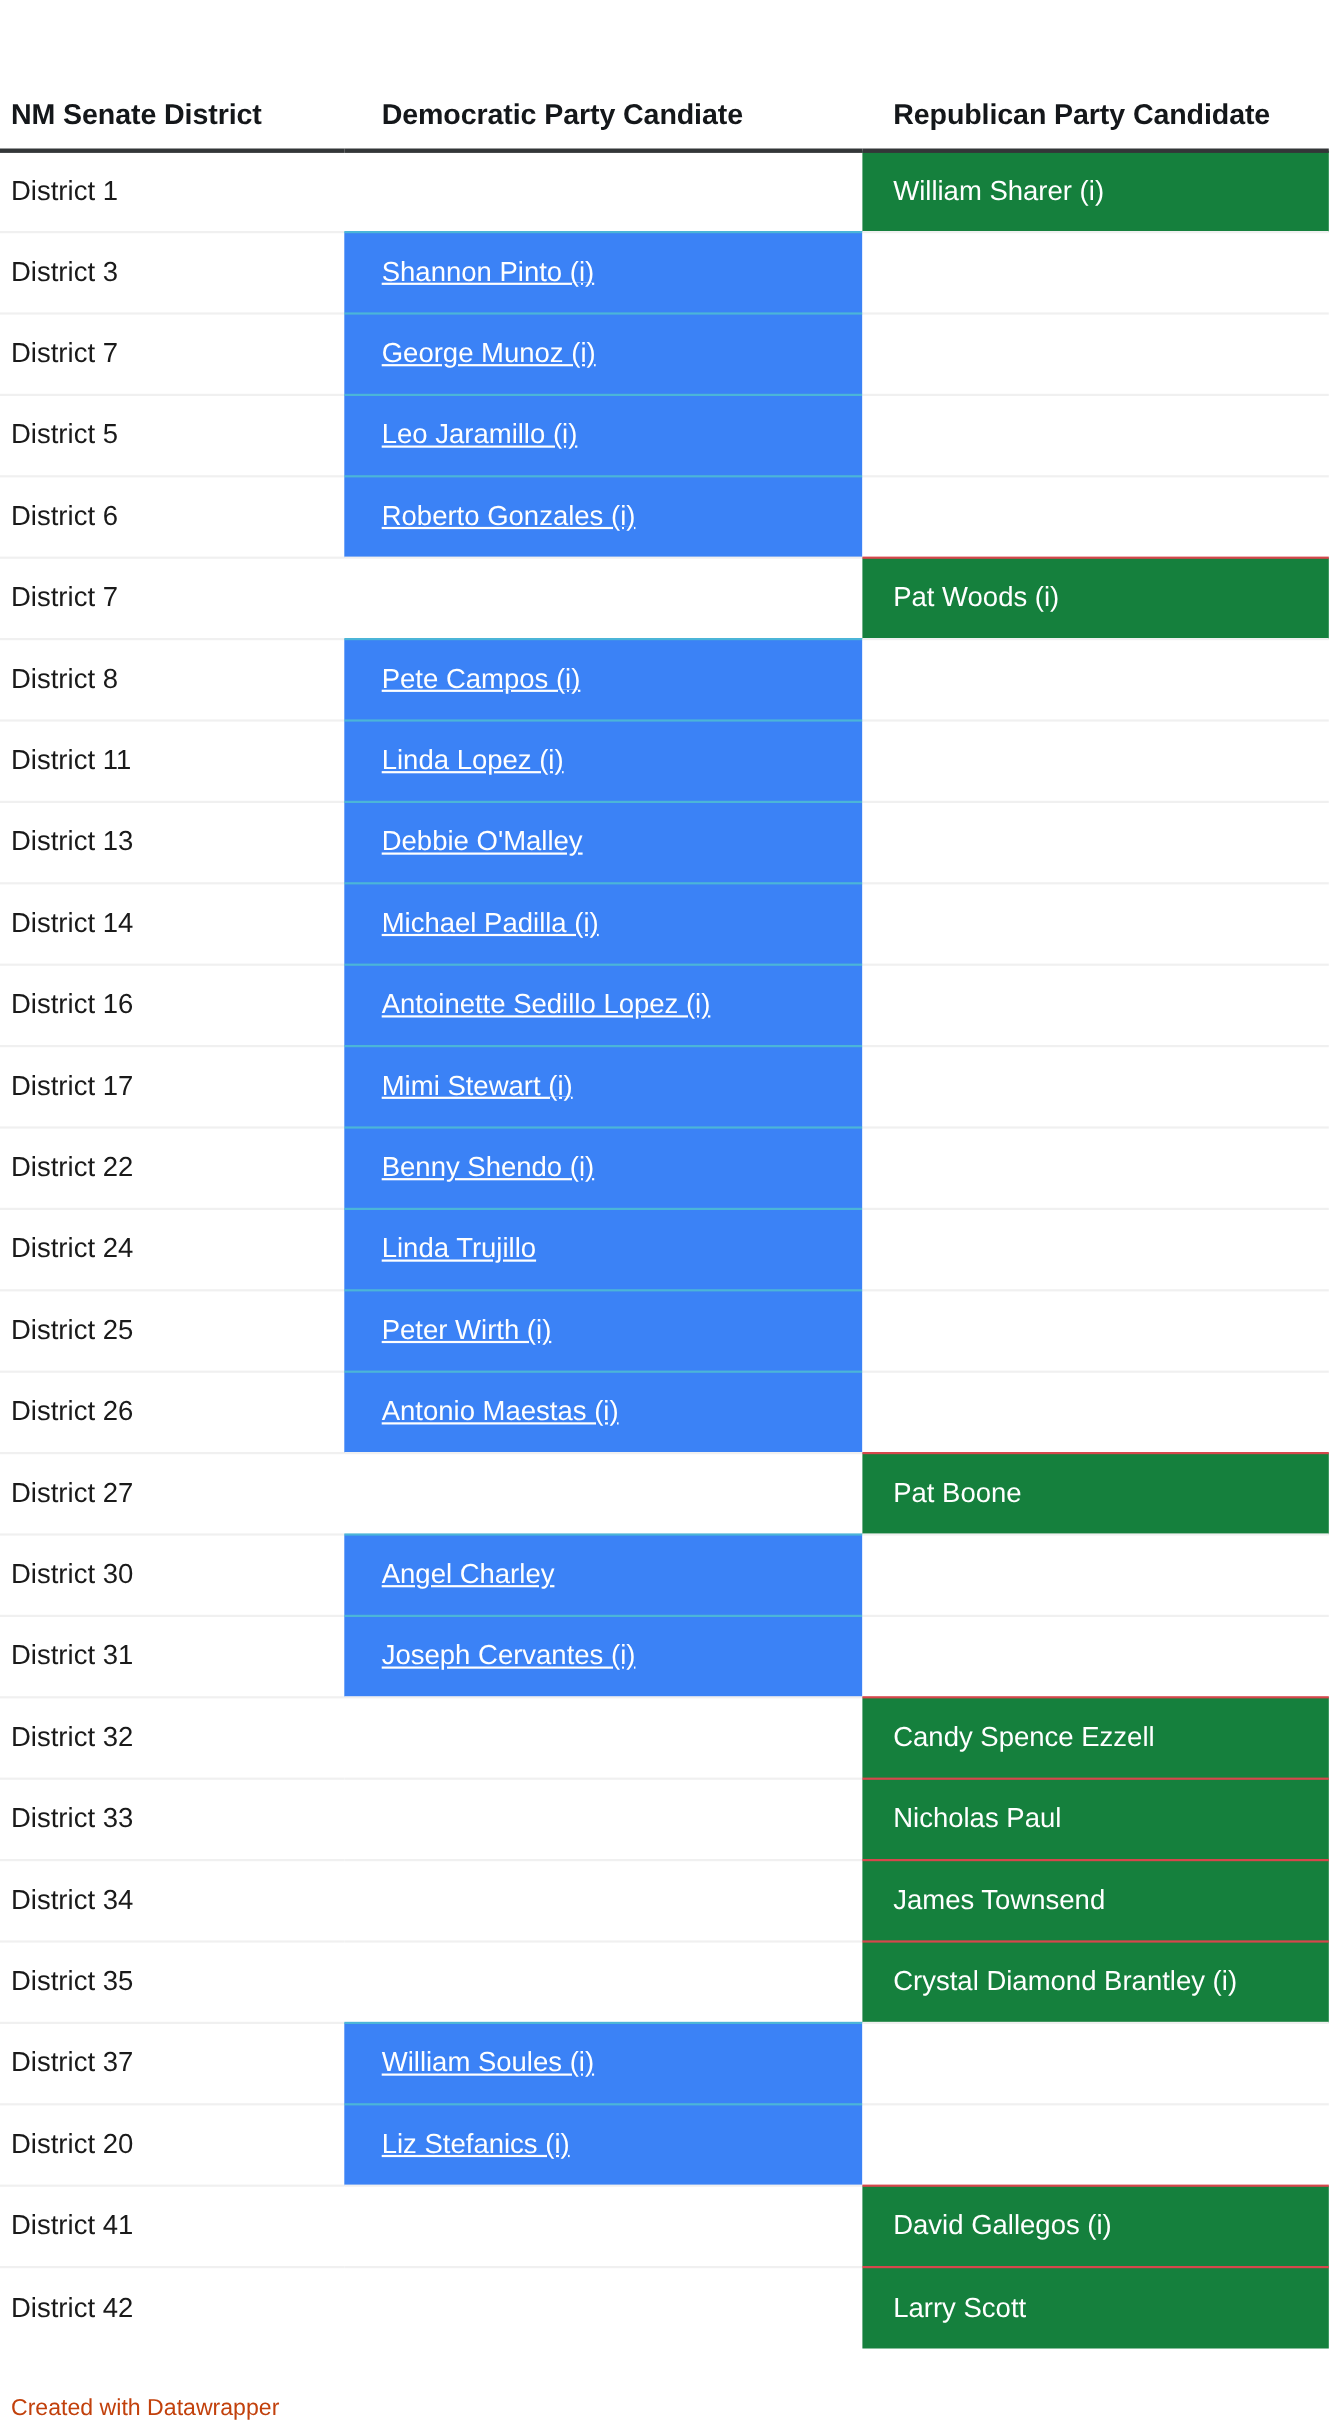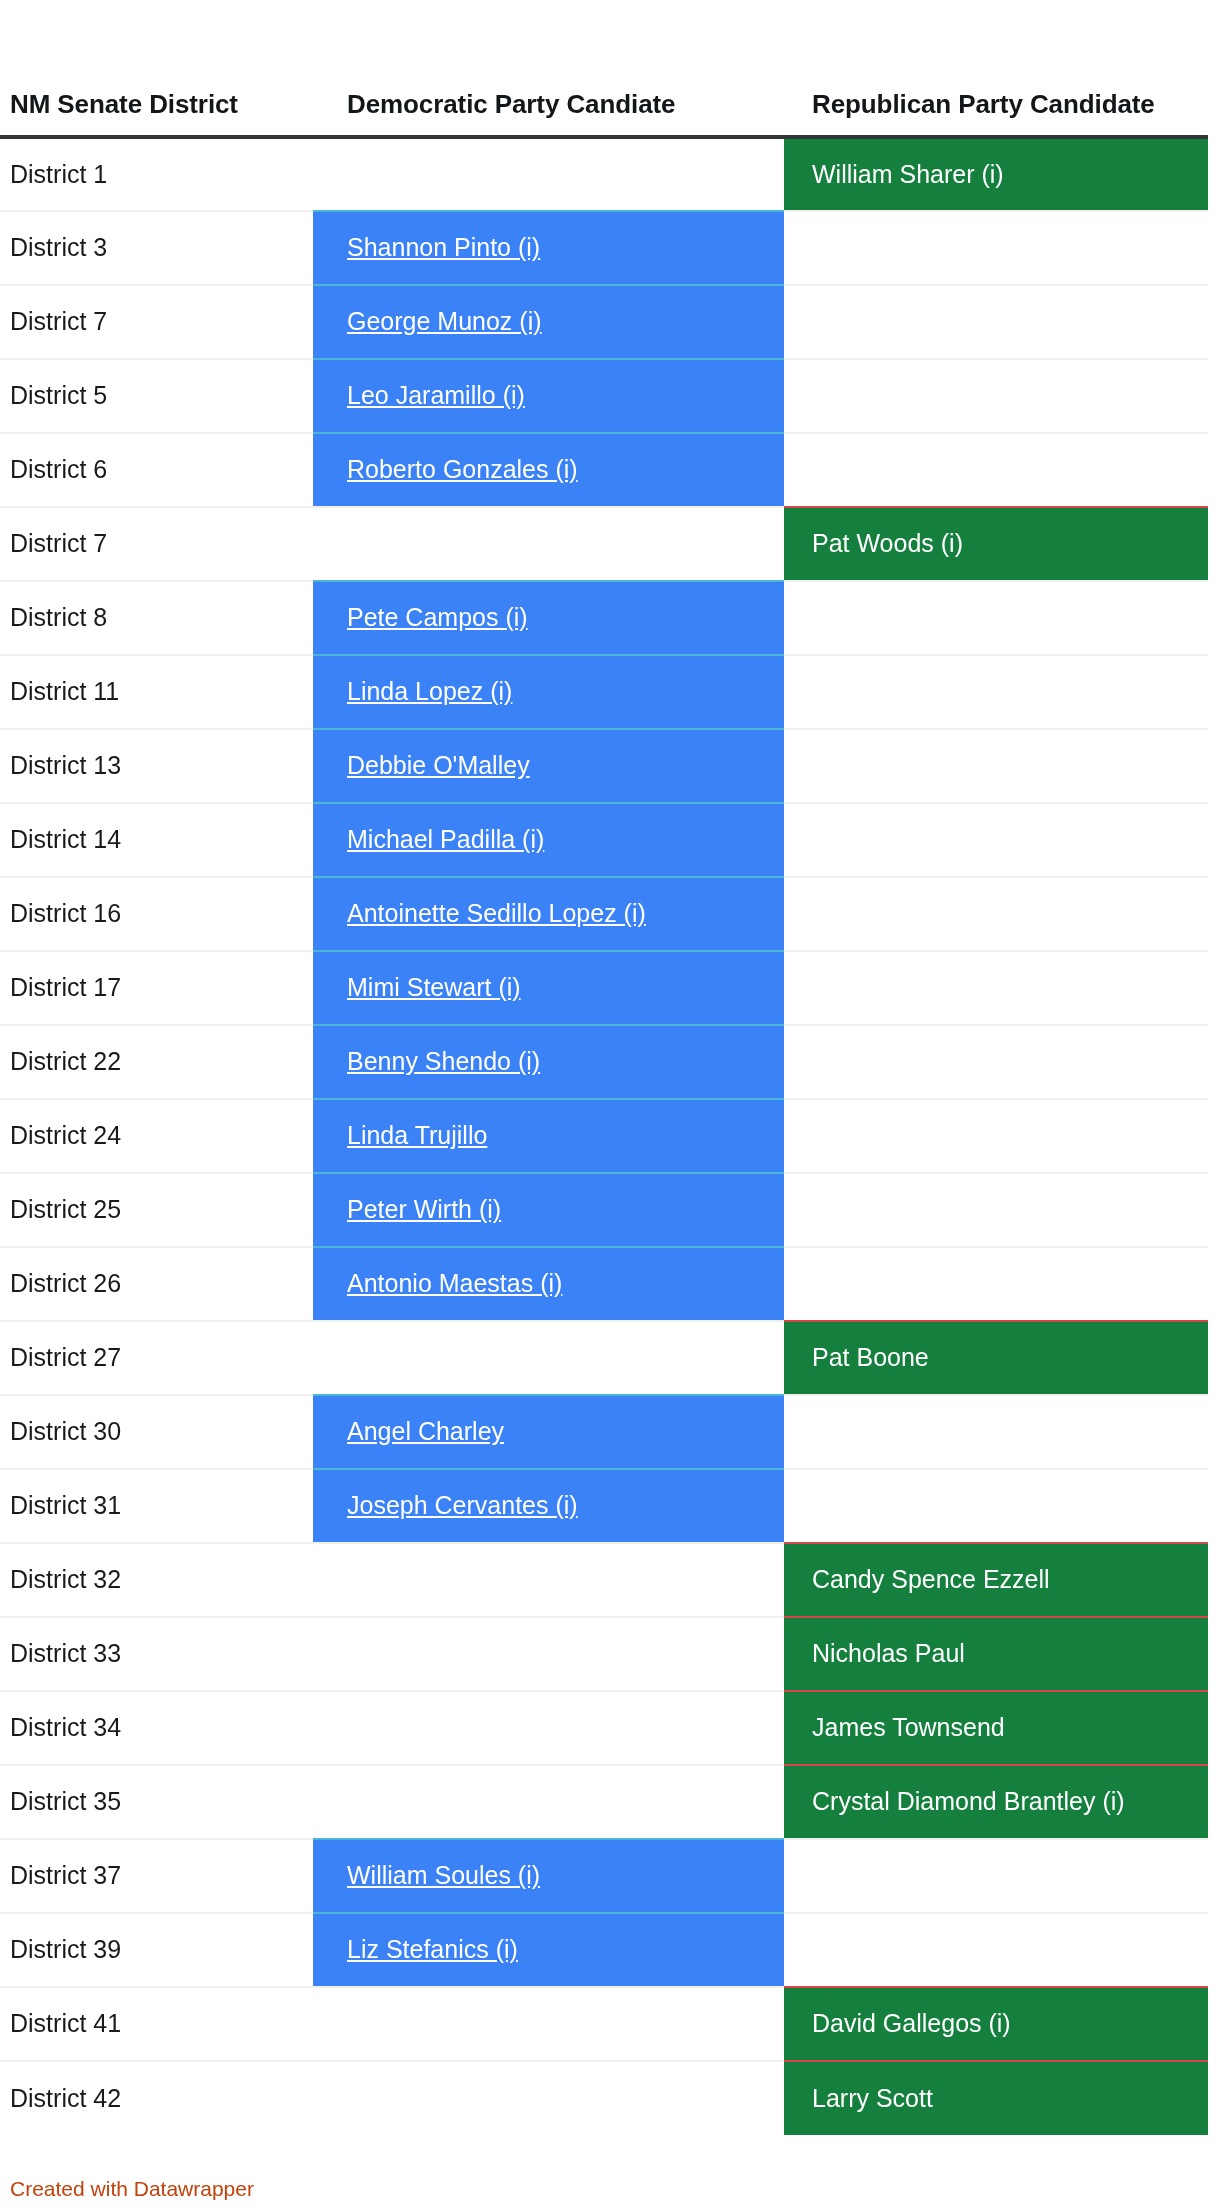--- a/index.html
+++ b/index.html
@@ -239,21 +239,21 @@
           <td class="cell-district">District 35</td>
           <td class="cell-dem"></td>
           <td class="cell-rep filled-rep">Crystal Diamond Brantley (i)</td>
         </tr>
         <tr>
           <td class="cell-district">District 37</td>
           <td class="cell-dem filled-dem">William Soules (i)</td>
           <td class="cell-rep"></td>
         </tr>
         <tr>
-          <td class="cell-district">District 39</td>
+          <td class="cell-district">District 20</td>
           <td class="cell-dem filled-dem">Liz Stefanics (i)</td>
           <td class="cell-rep"></td>
         </tr>
         <tr>
           <td class="cell-district">District 41</td>
           <td class="cell-dem"></td>
           <td class="cell-rep filled-rep">David Gallegos (i)</td>
         </tr>
         <tr>
           <td class="cell-district">District 42</td>

